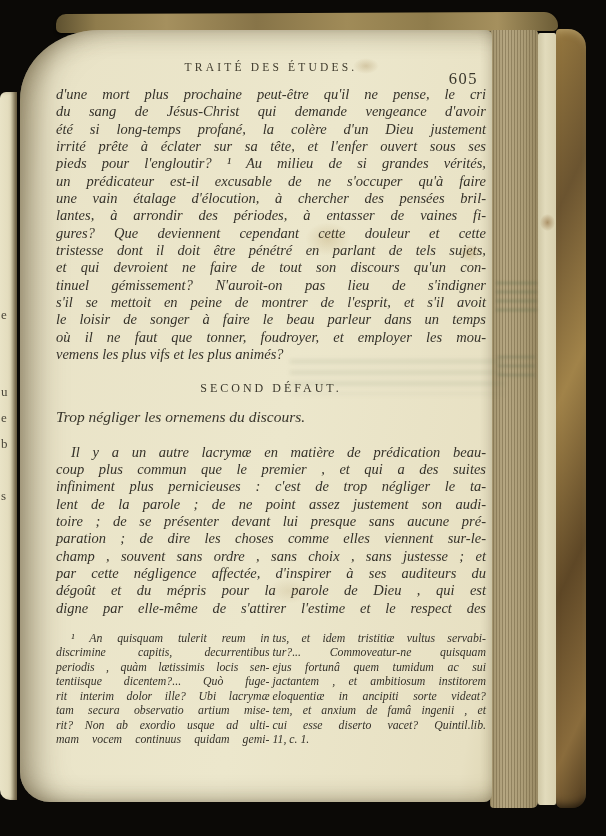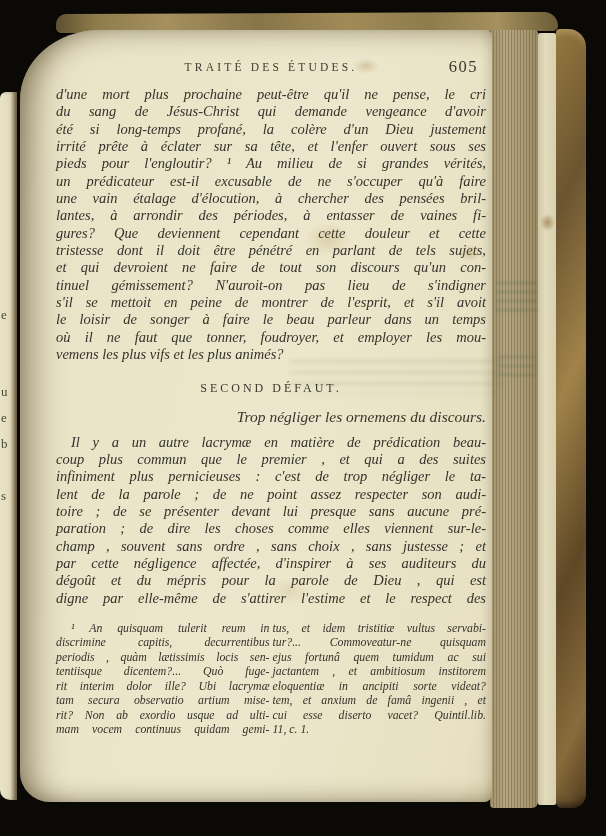--- a/index.html
+++ b/index.html
@@ -69,35 +69,35 @@
     padding:27px 6px 0 36px;
     color:#35322a;
   }
 
   .header-row { position:relative; height:20px; margin-bottom:9px; }
   .running-header {
     text-align:center; font-size:11.5px; letter-spacing:3.2px;
     color:#403c2e; padding-top:4px;
   }
   .page-number {
-    position:absolute; right:8px; top:0; font-size:16.5px;
+    position:absolute; right:8px; top:12px; font-size:16.5px;
     letter-spacing:1.5px; color:#3a372c;
   }
 
   .para { font-size:14.5px; line-height:17.35px; }
   .tline { text-align:justify; text-align-last:justify; white-space:nowrap;font-style:italic; }
   .tline.last-left { text-align:right; text-align-last:left; }
   .indent-first .tline:first-child { text-indent:15px; }
 
   .section-heading {
     margin-top:17px; text-align:center; font-size:12px;
     letter-spacing:3px; color:#3a372c;
   }
   .section-subtitle {
-    margin-top:12px; margin-bottom:8px; text-align:right;
+    margin-top:12px; margin-bottom:18px; text-align:left;
     font-style:italic; font-size:15.5px; color:#38352b;
   }
 
   .footnote {
     margin-top:14px; display:flex; gap:3px;
     font-style:italic; font-size:11.8px; line-height:14.5px;
   }
   .fcol { flex:1; min-width:0; }
   .fcol .tline { white-space:nowrap; }
 
@@ -168,21 +168,21 @@
         </div>
 
       <div class="section-heading">SECOND DÉFAUT.</div>
 
       <div class="section-subtitle">Trop négliger les ornemens du discours.</div>
 
       <div class="para indent-first">
           <div class="tline">Il y a un autre lacrymæ en matière de prédication beau-</div>
           <div class="tline">coup plus commun que le premier , et qui a des suites</div>
           <div class="tline">infiniment plus pernicieuses : c'est de trop négliger le ta-</div>
-          <div class="tline">lent de la parole ; de ne point assez respecter son audi-</div>
+          <div class="tline">lent de la parole ; de ne point assez justement son audi-</div>
           <div class="tline">toire ; de se présenter devant lui presque sans aucune pré-</div>
           <div class="tline">paration ; de dire les choses comme elles viennent sur-le-</div>
           <div class="tline">champ , souvent sans ordre , sans choix , sans justesse ; et</div>
           <div class="tline">par cette négligence affectée, d'inspirer à ses auditeurs du</div>
           <div class="tline">dégoût et du mépris pour la parole de Dieu , qui est</div>
           <div class="tline">digne par elle-même de s'attirer l'estime et le respect des</div>
         </div>
 
       <div class="footnote">
         <div class="fcol indent-first">

